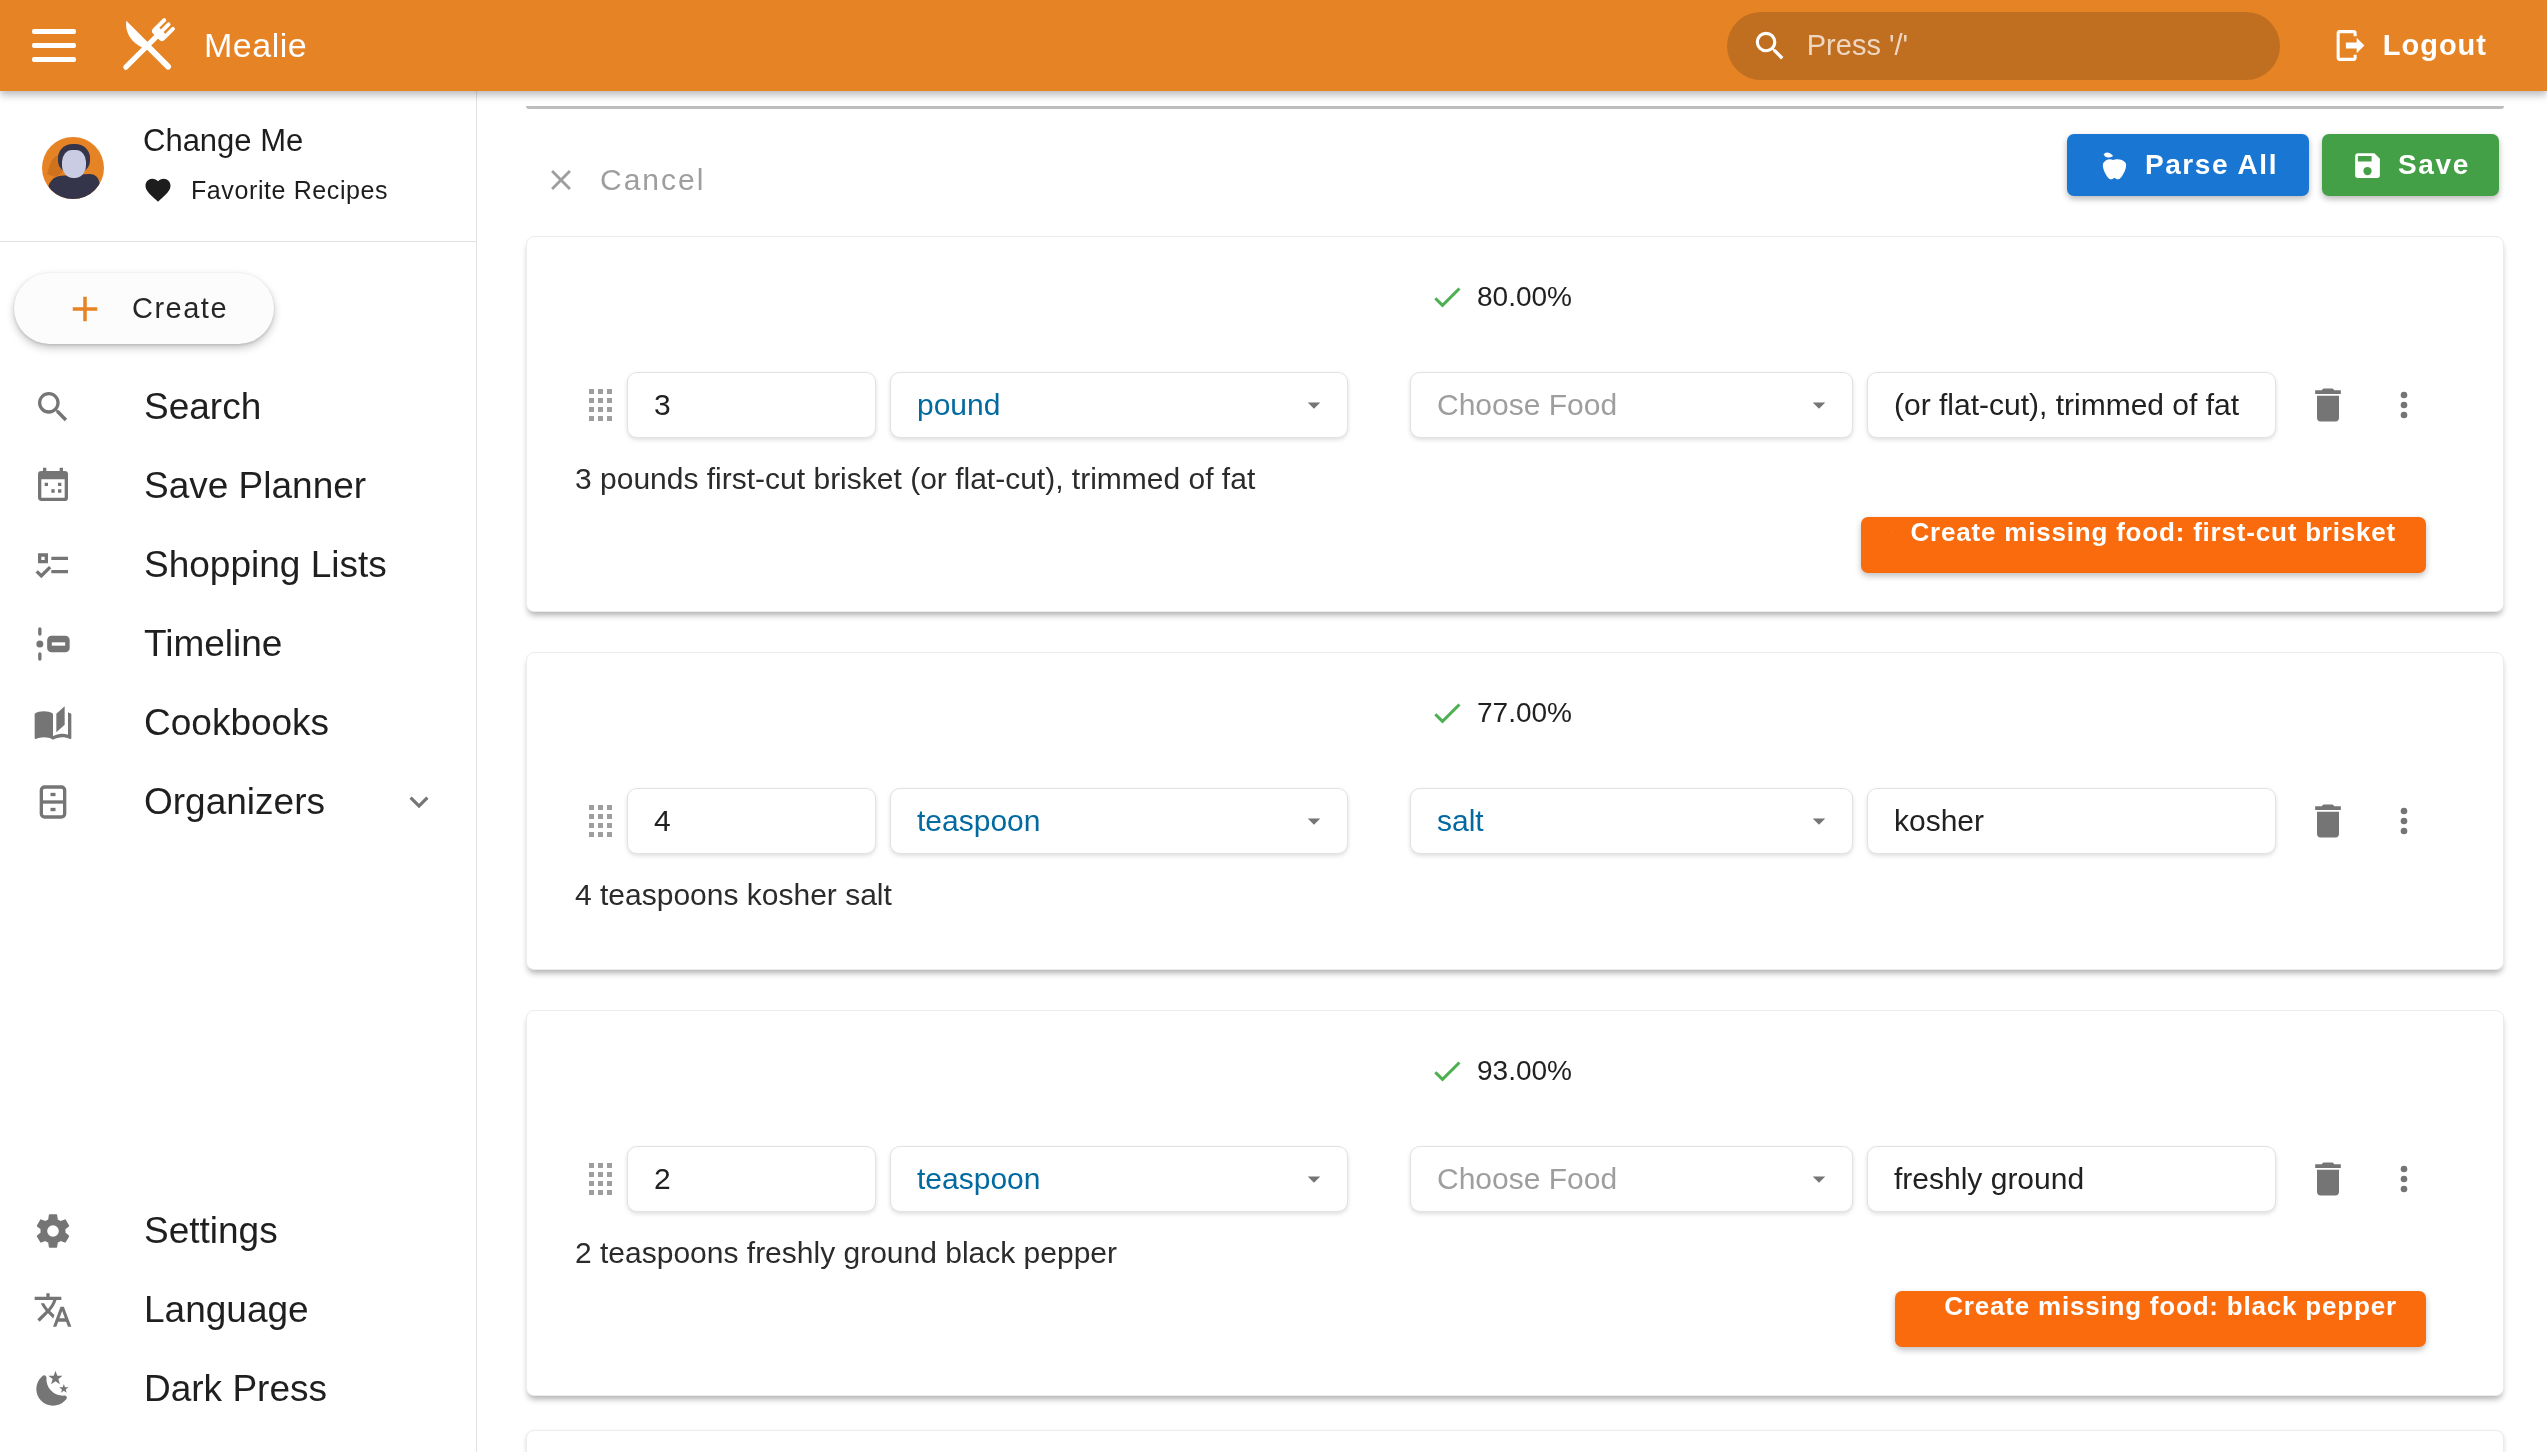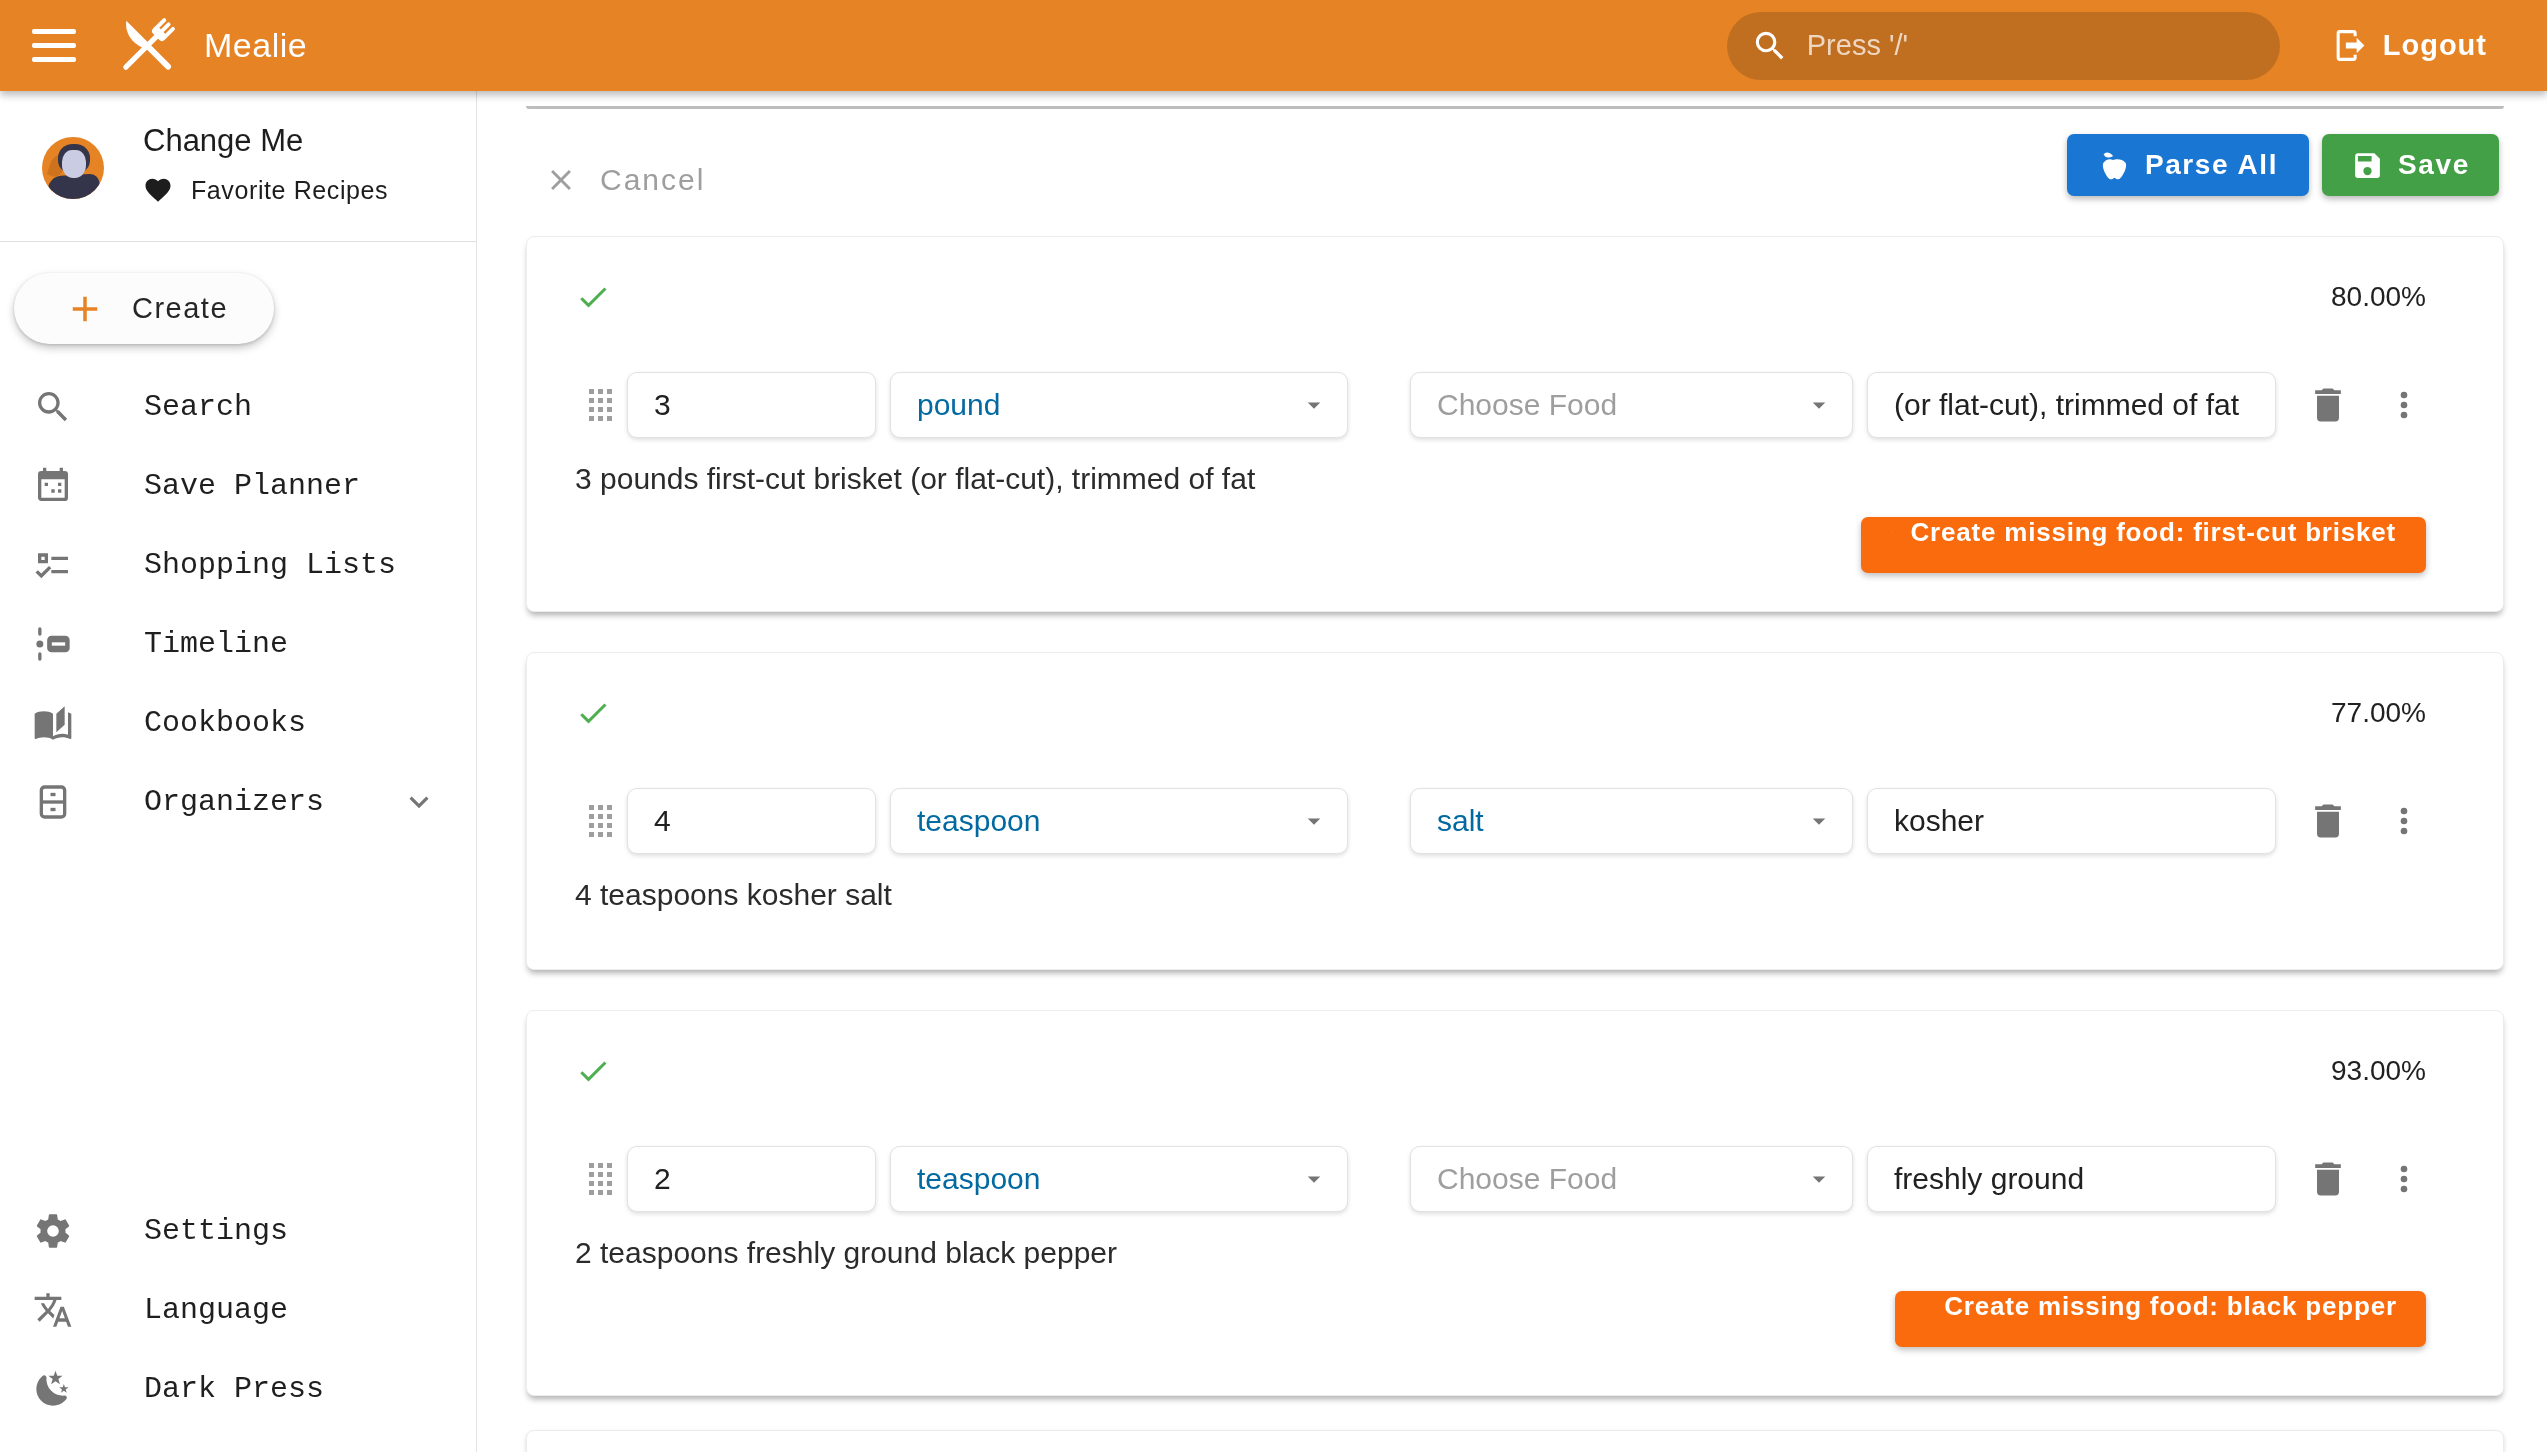--- a/index.html
+++ b/index.html
@@ -48,21 +48,21 @@
               background:#fcfcfc;border:none;cursor:pointer;display:flex;align-items:center;gap:26px;
               padding:0 0 0 50px;box-shadow:0 4px 8px rgba(0,0,0,0.22),0 1px 3px rgba(0,0,0,0.14);}
   .create-btn svg{width:42px;height:42px;}
   .create-btn .lbl{font-size:29px;font-weight:500;letter-spacing:1.5px;color:#262626;}
 
   .nav-list{position:absolute;left:0;top:276px;width:100%;}
   .nav-list.footer{top:1100px;}
   .nav-item{height:79px;display:flex;align-items:center;cursor:pointer;position:relative;}
   .nav-item .ic{width:40px;height:40px;margin-left:33px;flex:0 0 auto;}
   .nav-item .ic svg{width:40px;height:40px;}
-  .nav-item .lbl{margin-left:71px;font-size:30px;color:#1f1f1f;font-family:Liberation Mono, monospace;}
+  .nav-item .lbl{margin-left:71px;font-size:37px;color:#1f1f1f;}
   .nav-item .chev{position:absolute;right:38px;width:38px;height:38px;}
 
   
   .main{position:absolute;top:91px;left:476px;width:2072px;height:1362px;background:#fff;overflow:hidden;}
   .top-partial-line{position:absolute;left:50px;top:15px;width:1978px;height:3px;background:#bdbdbd;
                     border-radius:0 0 6px 6px;box-shadow:0 6px 9px -2px rgba(0,0,0,0.20);}
 
   .cancel-btn{position:absolute;left:60px;top:42px;height:64px;display:flex;align-items:flex-end;gap:22px;
               background:transparent;border:none;cursor:pointer;padding:0 8px;}
   .cancel-btn svg{width:34px;height:34px;}
@@ -77,21 +77,21 @@
   .save{left:1846px;width:177px;background:#43A047;}
 
   
   .card{position:absolute;left:50px;width:1978px;background:#fff;border:1px solid #ececec;border-radius:8px;
         box-sizing:border-box;box-shadow:0 5px 6px -2px rgba(0,0,0,0.32);padding:0 77px 0 48px;}
   .card.c1{top:145px;height:376px;}
   .card.c2{top:561px;height:318px;}
   .card.c3{top:919px;height:386px;}
   .card.partial{top:1339px;height:80px;box-shadow:0 2px 4px rgba(0,0,0,0.15);}
 
-  .conf-row{display:flex;justify-content:space-between;align-items:center;gap:12px;margin-top:42px;height:36px;}
+  .conf-row{display:flex;justify-content:center;align-items:center;gap:12px;margin-top:42px;height:36px;}
   .conf-row svg{width:36px;height:36px;}
   .conf-row .pct{font-size:28px;color:#212121;}
 
   .input-row{display:flex;align-items:center;margin-top:57px;height:66px;gap:14px;}
   .drag-handle{margin-left:14px;width:24px;height:33px;flex:0 0 auto;cursor:grab;
                display:grid;grid-template-columns:repeat(3,5px);grid-auto-rows:5px;gap:4px;}
   .drag-handle i{background:#9e9e9e;display:block;}
   .field{height:66px;background:#fff;border:1px solid #e2e2e2;border-radius:10px;box-sizing:border-box;
          box-shadow:0 2px 4px rgba(0,0,0,0.13);display:flex;align-items:center;padding:0 18px 0 26px;}
   .field input{border:none;outline:none;width:100%;font-size:30px;color:#212121;font-family:inherit;background:transparent;padding:0;}

